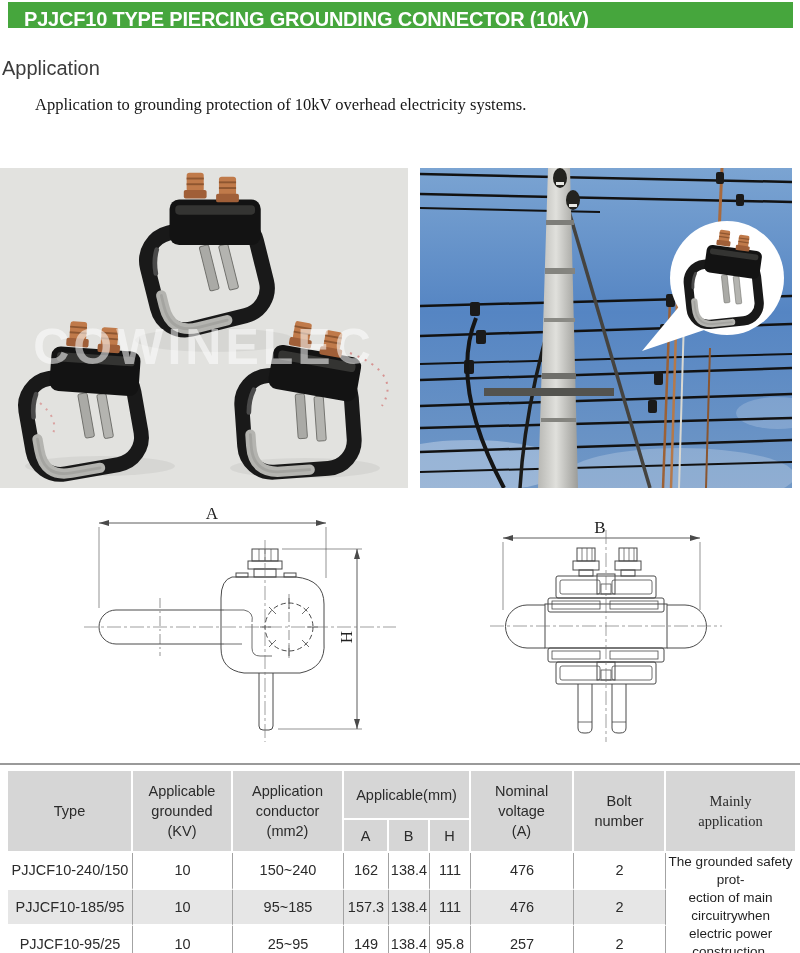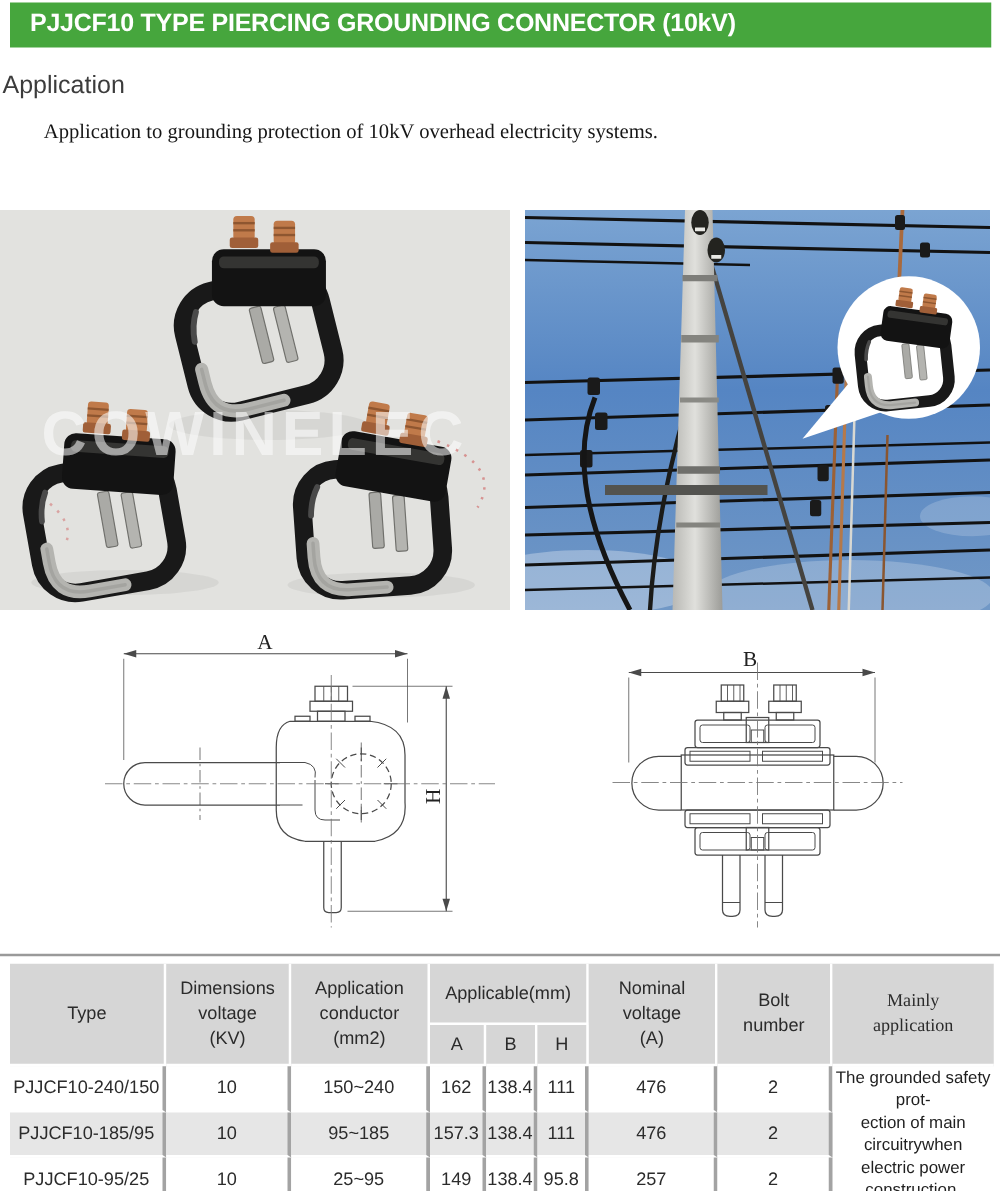--- a/index.html
+++ b/index.html
@@ -2,21 +2,21 @@
 <html style="--accent-green: #46a63d; --table-header-bg: #d6d6d6; --table-row-alt-bg: #e6e6e6; --photo-bg: #e2e2df; --sky-blue: #5585c3;"><head>
 <meta charset="utf-8">
 <style>
   html,body{margin:0;padding:0;background:#fff;}
   .page{
     position:relative;width:800px;height:953px;overflow:hidden;background:#fff;
     font-family:"Liberation Sans",sans-serif;color:#2b2b2b;
   }
   
   .title-bar{
-    position:absolute;left:8px;top:2px;width:785px;height:36px;
+    position:absolute;left:8px;top:2px;width:785px;height:26px;
     background:var(--accent-green,#46a63d);
     color:#fff;font-weight:bold;font-size:20px;line-height:34px;
     padding-left:16px;box-sizing:border-box;letter-spacing:-0.2px;
     white-space:nowrap;
   }
   
   .section-heading{
     position:absolute;left:2px;top:57px;font-size:20px;color:#3c3c3c;
   }
   .app-text{
@@ -35,21 +35,21 @@
   .spec-table-wrap{position:absolute;left:8px;top:771px;width:787px;}
   table.spec{border-collapse:separate;border-spacing:0;table-layout:fixed;width:787px;font-size:14.5px;color:#2b2b2b;}
   table.spec th{
     background:var(--table-header-bg,#d6d6d6);font-weight:normal;
     border-right:2px solid #fff;border-bottom:2px solid #fff;
     white-space:pre-line;text-align:center;vertical-align:middle;padding:0;line-height:20px;
   }
   table.spec th.last{border-right:none;font-family:Liberation Serif, serif;}
   table.spec td{
     text-align:center;vertical-align:middle;padding:0;
-    border-right:3px solid #a3a3a3;border-bottom:2px solid #fff;line-height:18px;
+    border-right:1px solid #a3a3a3;border-bottom:2px solid #fff;line-height:18px;
   }
   table.spec td.last{border-right:none;}
   tr.row-head1 th{height:47px;}
   tr.row-head2 th{height:31px;}
   tr.row-data td{height:34px;background:#fff;}
   tr.row-data.alt td{background:var(--table-row-alt-bg,#e6e6e6);}
   td.app-note{
     background:#fff !important;text-align:left;font-size:13.5px;line-height:21px;
     white-space:pre-line;padding-left:5px;color:#1f1f1f;
   }
@@ -318,21 +318,21 @@
         <col style="width:45px">
           <col style="width:41px">
           <col style="width:41px">
         <col style="width:103px">
           <col style="width:92px">
           <col style="width:129px">
       </colgroup>
       <thead>
         <tr class="row-head1">
           <th rowspan="2">Type</th>
-          <th rowspan="2">Dimensions voltage
+          <th rowspan="2">Applicable grounded
 (KV)</th>
           <th rowspan="2">Application conductor
 (mm2)</th>
           <th colspan="3">Applicable(mm)</th>
           <th rowspan="2">Nominal voltage
 (A)</th>
           <th rowspan="2">Bolt
 number</th>
           <th rowspan="2" class="last">Mainly
 application</th>

